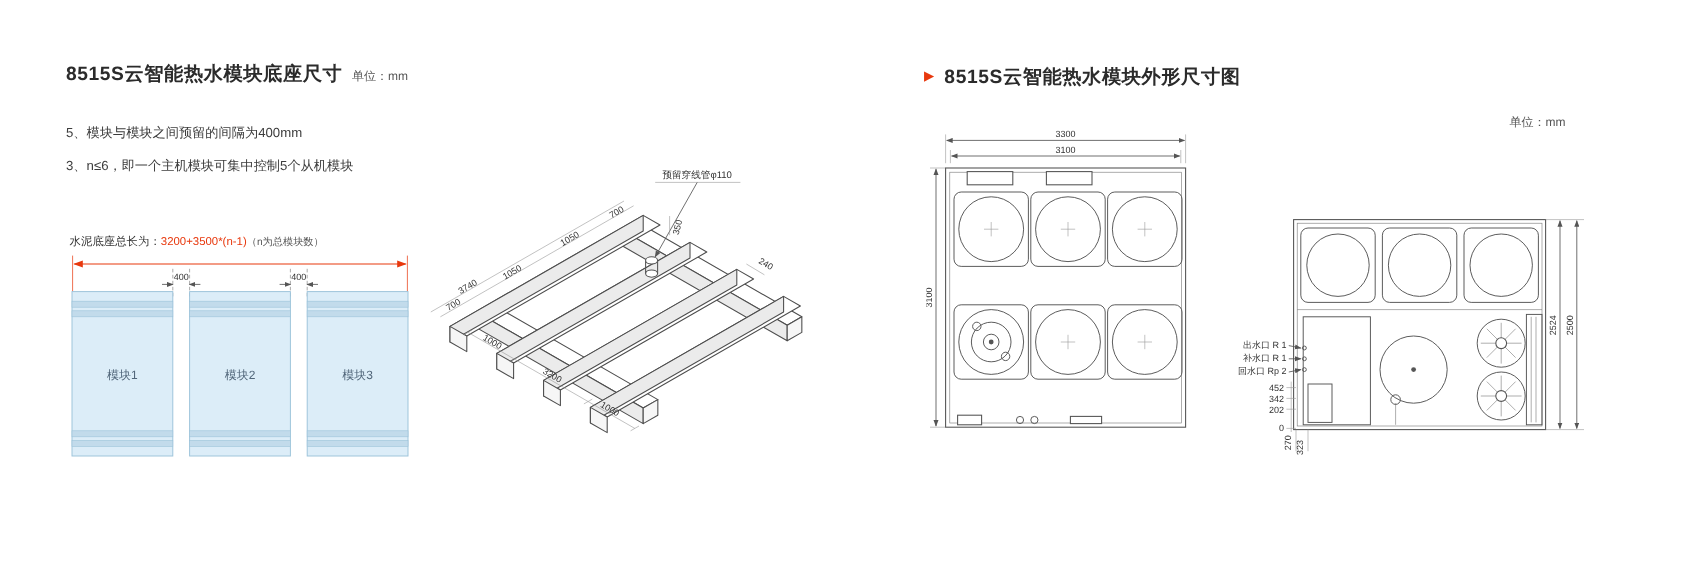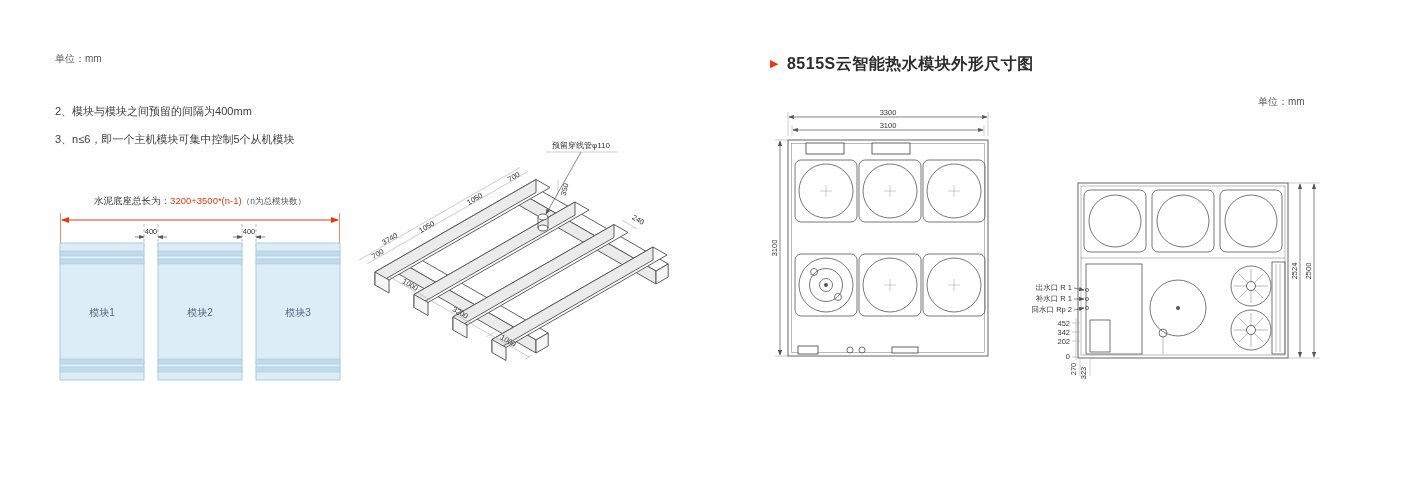--- a/index.html
+++ b/index.html
@@ -3,21 +3,21 @@
 <meta charset="utf-8">
 <style>
   *{margin:0;padding:0;box-sizing:border-box}
   html,body{background:#fff}
   body{font-family:"Liberation Sans","DejaVu Sans",sans-serif;color:#333}
   .page{position:relative;width:1403px;height:490px;background:#ffffff;overflow:hidden}
   .sec-title{position:absolute;display:flex;align-items:baseline;gap:8px;font-size:16px;font-weight:bold;color:#2b2b2b;letter-spacing:.5px}
   .tri{color:#e8380d;font-size:11px;font-weight:normal;transform:translateY(-2px)}
   .unit{font-size:10px;font-weight:normal;color:#555;letter-spacing:0}
   .notes{position:absolute;left:55px;top:97px;font-size:11px;color:#3c3c3c;line-height:28px;white-space:nowrap}
-  .plan-label{position:absolute;left:58px;top:195px;width:284px;text-align:center;font-size:9.5px;color:#333;white-space:nowrap}
+  .plan-label{position:absolute;left:58px;top:195px;width:284px;font-size:9.5px;color:#333;white-space:nowrap}
   .plan-label .red{color:#e8380d}
   .plan-label .small{font-size:8.5px;color:#555}
   .unit-right{position:absolute;left:1258px;top:95px;font-size:10px;color:#555}
   svg.abs{position:absolute}
   .plan-svg{left:58px;top:208px}
   .iso-svg{left:345px;top:122px}
   .top-svg{left:772px;top:106px}
   .front-svg{left:1028px;top:168px}
   text{font-family:"Liberation Sans","DejaVu Sans",sans-serif}
   .dim{font-size:7.5px;fill:#333}
@@ -38,25 +38,26 @@
   .shape{fill:#fff;stroke:#555;stroke-width:.9}
   .shape2{fill:none;stroke:#555;stroke-width:.8}
   .thin{stroke:#999;stroke-width:.5;fill:none}
 </style>
 </head>
 <body>
 
 <div class="page">
 
   <div class="sec-title" style="left:55px;top:52px">
+    <span>8515S云智能热水模块底座尺寸</span>
     <span class="unit">单位：mm</span>
   </div>
 
   <div class="notes">
-    <div>2、模块与模块之间预留的间隔为400mm</div>
+    <div>5、模块与模块之间预留的间隔为400mm</div>
     <div>3、n≤6，即一个主机模块可集中控制5个从机模块</div>
   </div>
 
   <div class="plan-label"><span>水泥底座总长为：</span><span class="red">3200+3500*(n-1)</span><span class="small">（n为总模块数）</span></div>
 
   <svg class="abs plan-svg" width="284" height="178" viewBox="0 0 284 178">
     <defs>
       <marker id="pr-e" markerWidth="9" markerHeight="7" refX="7" refY="3" orient="auto">
           <path d="M0,0 L8,3 L0,6 Z" fill="#e8380d"></path>
         </marker>

